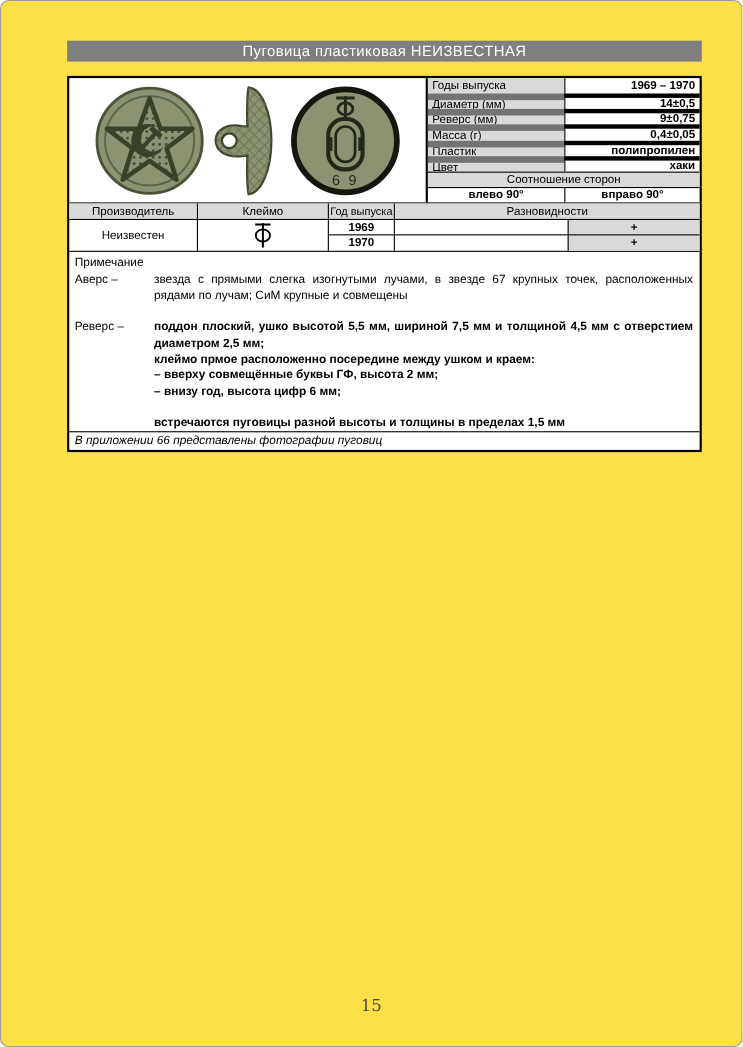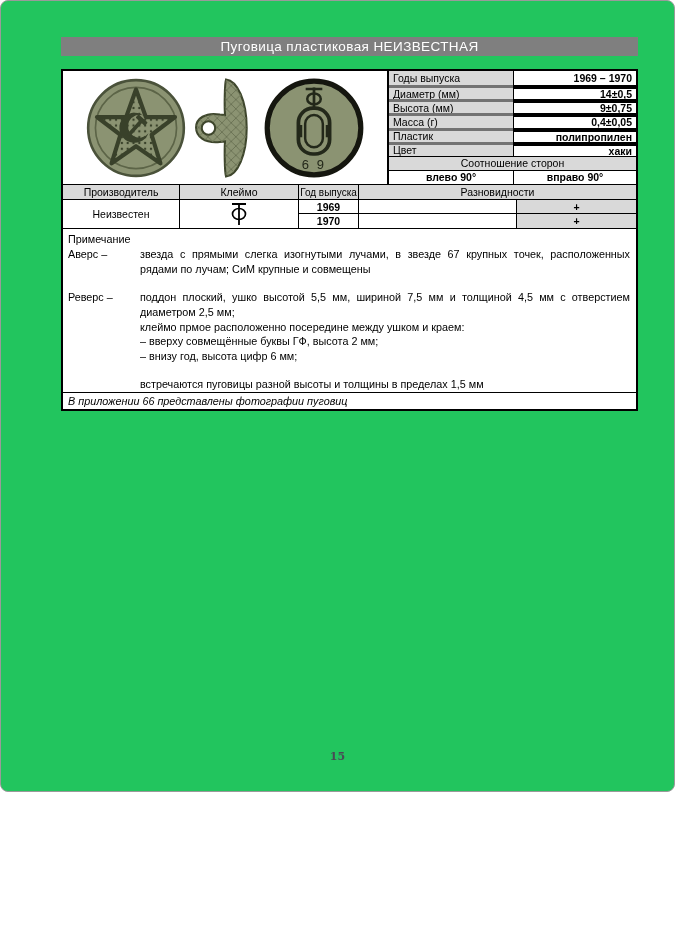--- a/index.html
+++ b/index.html
@@ -1,37 +1,37 @@
 <!DOCTYPE html>
 <html><head>
 <meta charset="utf-8">
 <style>
   * { margin:0; padding:0; box-sizing:border-box; }
   html,body { background:#fff; }
   body { font-family:"Liberation Sans", sans-serif; }
 
   .sheet {
-    position:relative; width:675px; height:792px; background:#22c55e;
+    position:relative; width:675px; height:952px; background:#fde047;
     border:1px solid #9a9a9a; border-radius:8px; overflow:hidden;
   }
 
   .title-bar {
     position:absolute; left:60px; top:36px; width:577px; height:19px;
     background:#7f7f7f; color:#fff; font-size:13.5px; line-height:19px;
     text-align:center; letter-spacing:0.4px;
   }
 
   .doc { position:absolute; left:60px; top:68px; width:577px; border:2px solid #000; background:#fff; font-size:10.5px; color:#000; }
 
   
   .sec-a { display:flex; height:113px; }
   .img-panel { width:326px; border-right:2px solid #000; display:flex; align-items:center; justify-content:center; gap:6px; }
   .spec { flex:1; display:grid; grid-template-columns:124px 1fr; grid-auto-rows:1fr; }
   .spec .c { padding:0 4px; display:flex; align-items:center; overflow:hidden; white-space:nowrap; }
-  .spec .lbl { background:#d9d9d9; border-top:3px solid #737373; }
+  .spec .lbl { background:#d9d9d9; border-top:6px solid #737373; }
   .spec .val { border-top:4px solid #000000; border-left:1.5px solid #000; justify-content:flex-end; font-weight:700; }
   .spec .r1 { border-top:none; }
   .spec .span2 { grid-column:1 / 3; background:#d9d9d9; justify-content:center; border-top:1px solid #000; }
   .spec .half { border-top:1px solid #000; justify-content:center; font-weight:700; }
   .spec .half.right { border-left:1.5px solid #000; }
 
   
   .sec-b { display:grid; grid-template-columns:116px 119px 60px 158px 1fr; grid-template-rows:repeat(3, 14.2px); border-top:1.5px solid #000; }
   .sec-b .c { display:flex; align-items:center; justify-content:center; overflow:hidden; white-space:nowrap; }
   .sec-b .hdr { background:#d9d9d9; }
@@ -47,21 +47,21 @@
   .note-head { margin-bottom:1px; }
   .note-row { display:flex; align-items:flex-start; }
   .note-row .nlab { width:72px; flex:0 0 72px; }
   .note-row .ntxt { flex:1; text-align:justify; }
   .mt-gap { margin-top:14px; }
   .mt-gap2 { margin-top:14px; }
 
   
   .sec-d { border-top:1.5px solid #000; height:17px; line-height:16px; padding-left:5px; font-size:10.8px;font-style:italic; }
 
-  .page-num { position:absolute; left:0; right:0; bottom:28px; text-align:center; font-family:"DejaVu Serif", serif; font-size:11px; color:#4a4a55;font-weight:bold; }
+  .page-num { position:absolute; left:0; right:0; bottom:28px; text-align:center; font-family:"DejaVu Serif", serif; font-size:15px; color:#4a4a55; }
 
   svg { display:block; }
 </style>
 </head>
 <body>
 
 <div class="sheet">
 
   <div class="title-bar">Пуговица пластиковая НЕИЗВЕСТНАЯ</div>
 
@@ -124,21 +124,21 @@
           <text x="50" y="89" text-anchor="middle" font-family="Liberation Sans, sans-serif" font-size="12.5" letter-spacing="2" fill="#23281a">6 9</text>
         </svg>
 
       </div>
 
       <div class="spec">
         <div class="c lbl r1">Годы выпуска</div>
         <div class="c val r1">1969 – 1970</div>
         <div class="c lbl">Диаметр (мм)</div>
         <div class="c val">14±0,5</div>
-        <div class="c lbl">Высота (мм)</div>
+        <div class="c lbl">Реверс (мм)</div>
         <div class="c val">9±0,75</div>
         <div class="c lbl">Масса (г)</div>
         <div class="c val">0,4±0,05</div>
         <div class="c lbl">Пластик</div>
         <div class="c val">полипропилен</div>
         <div class="c lbl">Цвет</div>
         <div class="c val">хаки</div>
         <div class="c span2">Соотношение сторон</div>
         <div class="c half">влево 90°</div>
         <div class="c half right">вправо 90°</div>
@@ -173,21 +173,21 @@
     <div class="sec-c">
       <div class="note-head">Примечание</div>
 
       <div class="note-row">
         <div class="nlab">Аверс –</div>
         <div class="ntxt">звезда с прямыми слегка изогнутыми лучами, в звезде 67 крупных точек, расположенных рядами по лучам; СиМ крупные и  совмещены</div>
       </div>
 
       <div class="note-row mt-gap">
         <div class="nlab">Реверс –</div>
-        <div style="flex:1;">
+        <div style="flex:1;font-weight:bold;">
           <div class="ntxt">поддон плоский, ушко высотой 5,5 мм, шириной 7,5 мм и толщиной 4,5 мм с отверстием диаметром 2,5 мм;</div>
           <div>клеймо прмое расположенно посередине между ушком и краем:</div>
           <div>– вверху совмещённые буквы ГФ, высота 2 мм;</div>
           <div>– внизу год,  высота цифр 6 мм;</div>
           <div class="mt-gap2">встречаются пуговицы разной высоты и толщины в пределах 1,5 мм</div>
         </div>
       </div>
     </div>
 
     <div class="sec-d">В приложении 66 представлены фотографии пуговиц</div>

